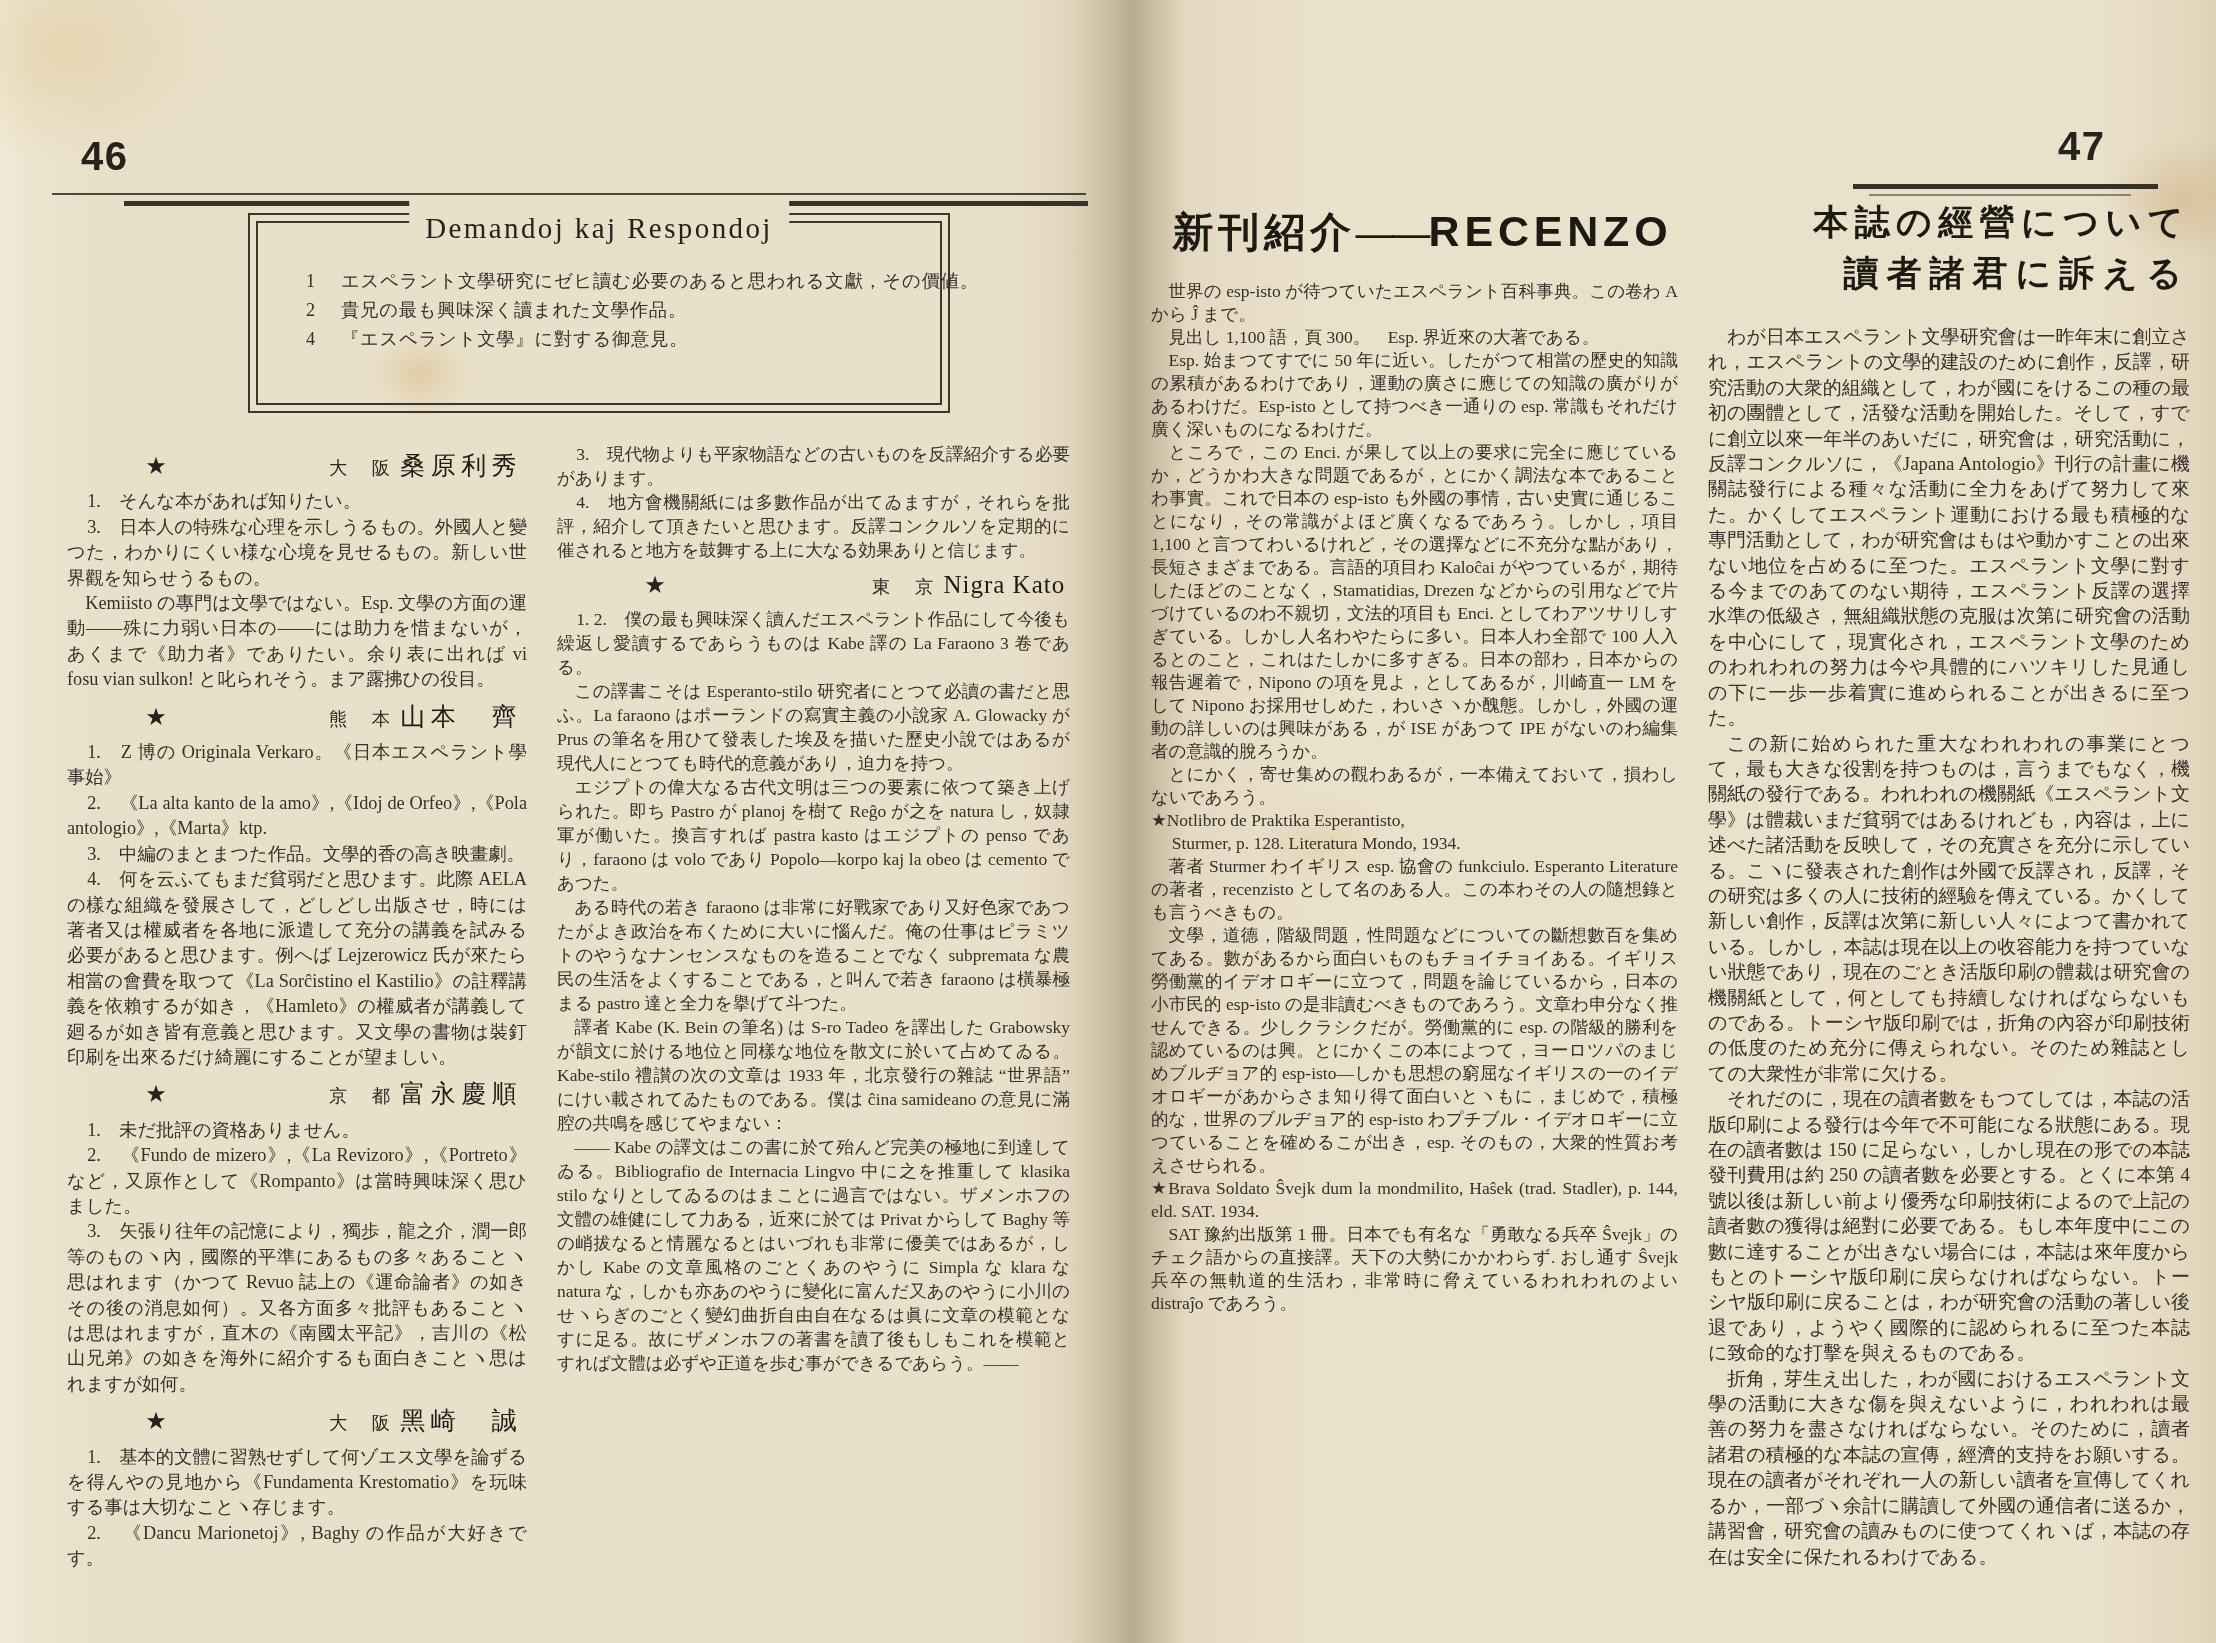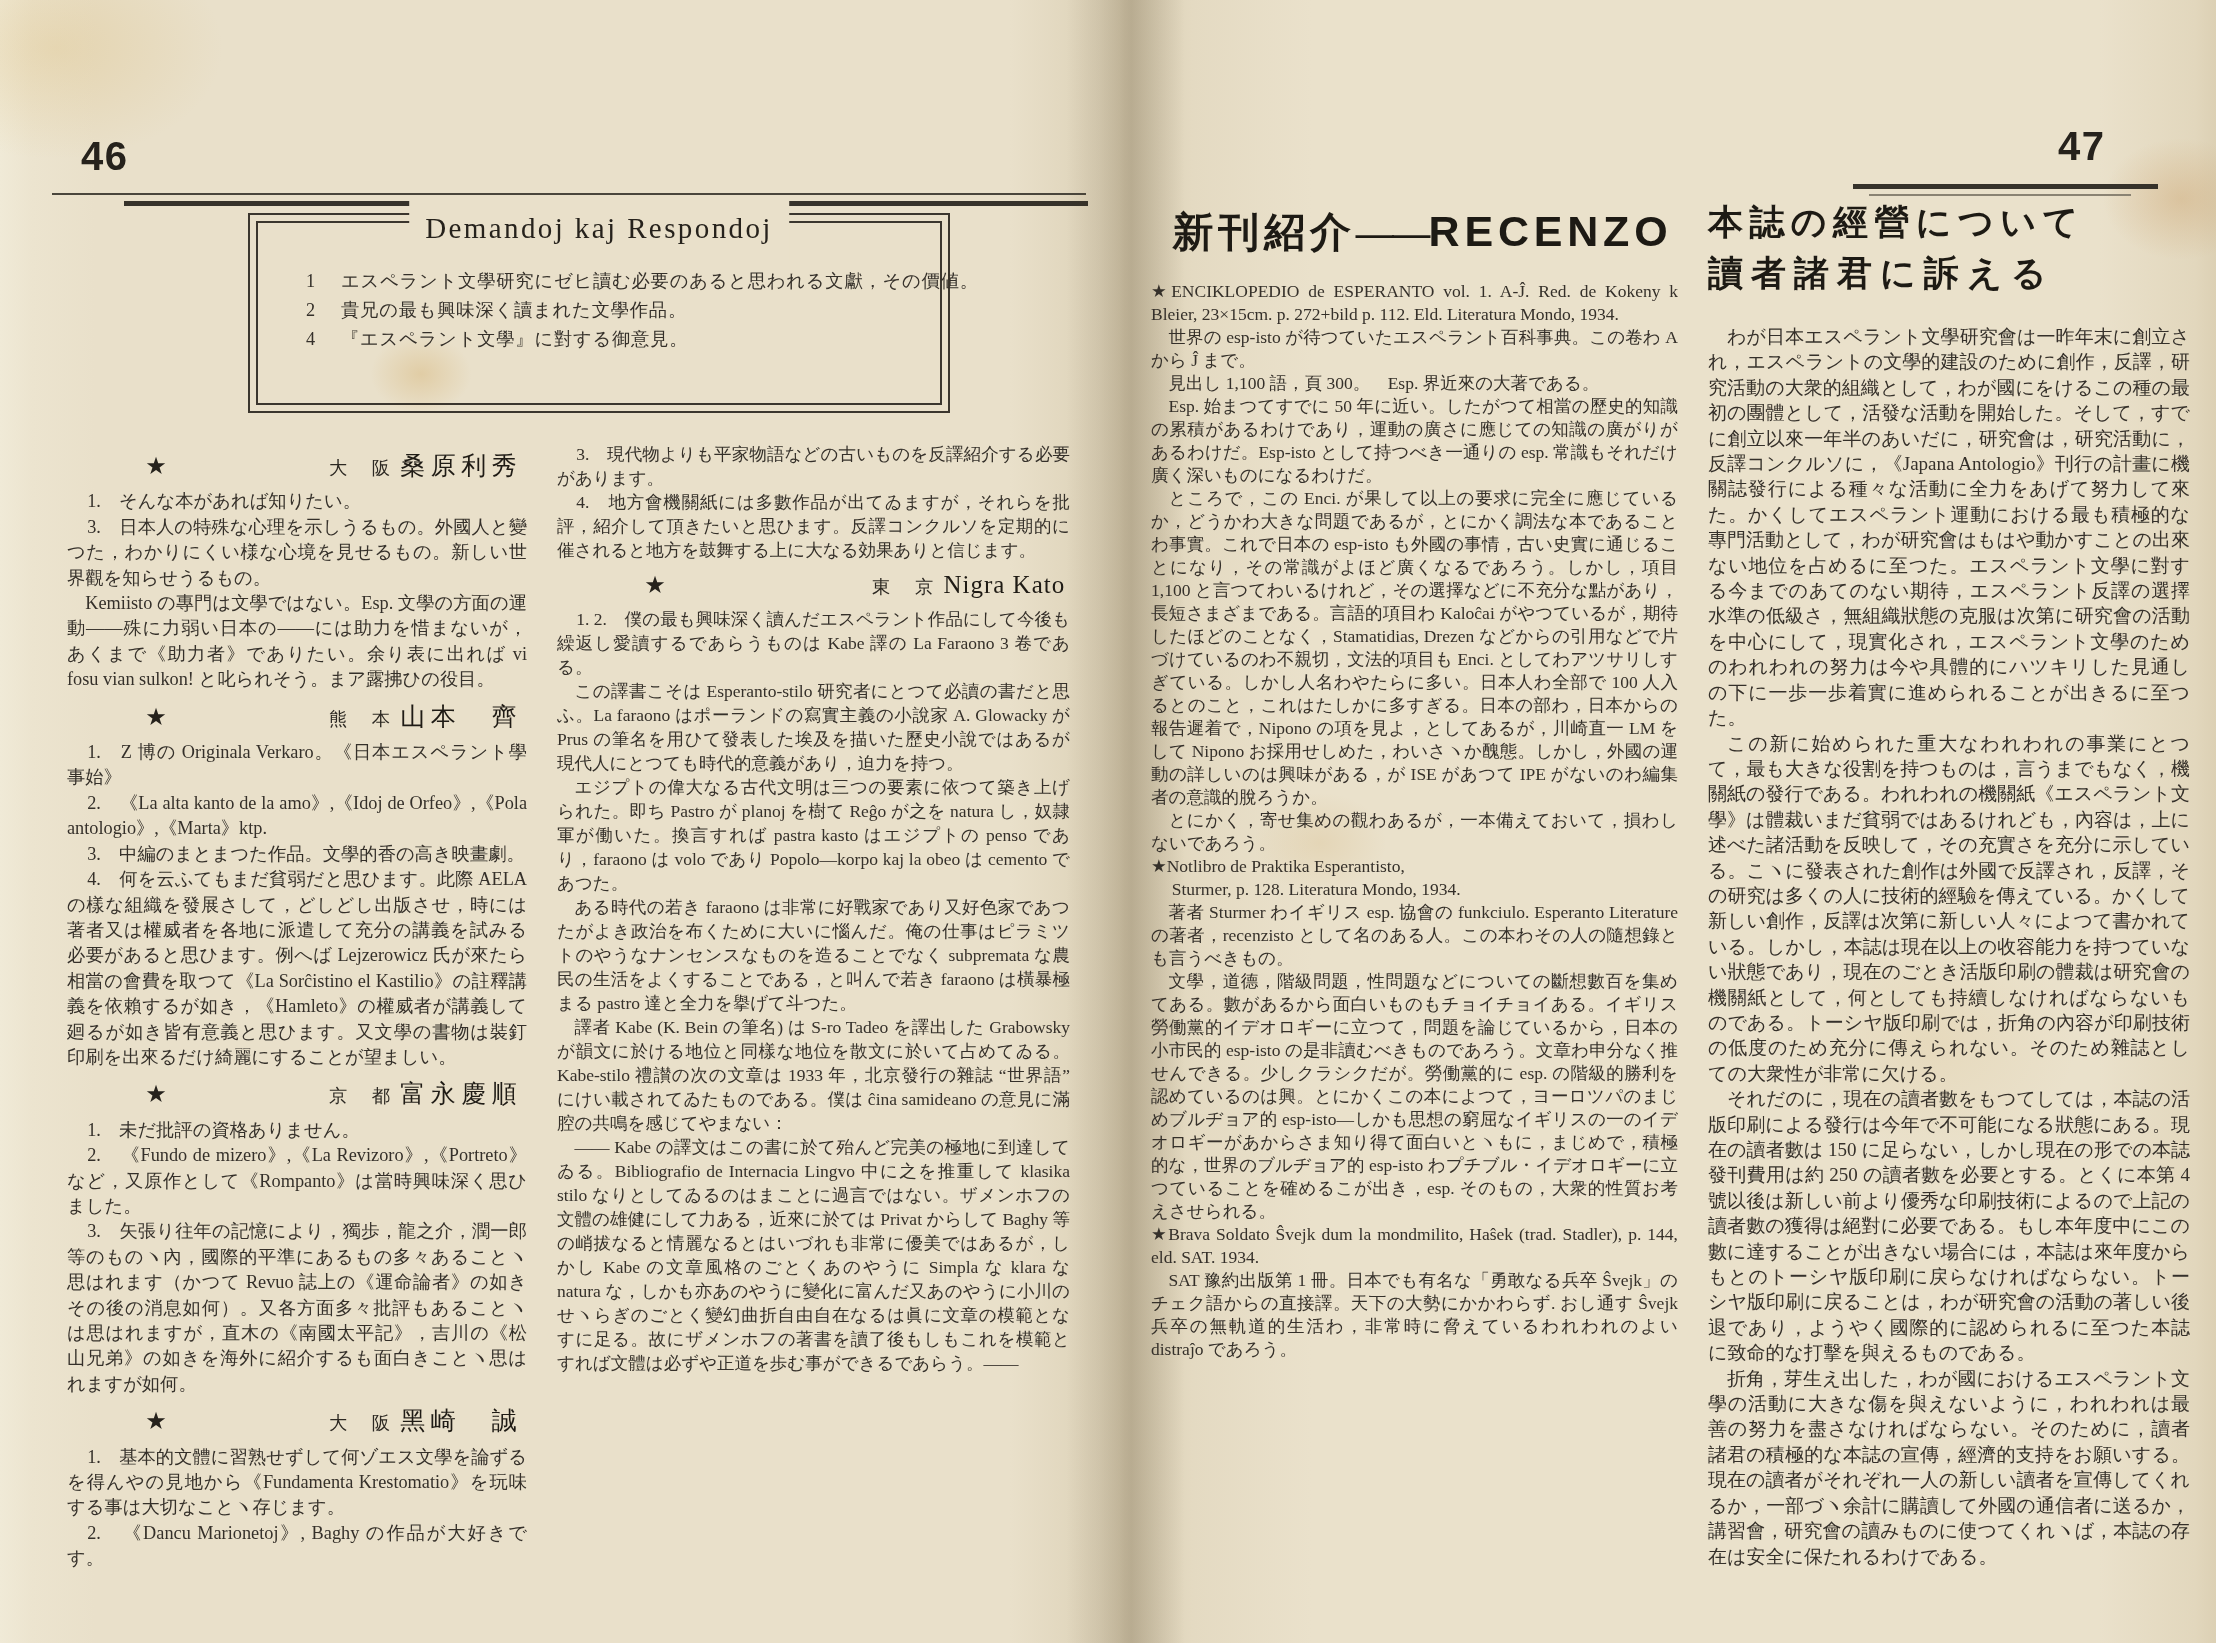--- a/index.html
+++ b/index.html
@@ -66,21 +66,21 @@
 
   .recenzo-head{
     position:absolute;left:1151px;top:205px;width:527px;text-align:center;
     font-weight:bold;color:#1d1a14;white-space:nowrap;
   }
   .recenzo-head .jp{font-size:41px;letter-spacing:4.8px;margin-left:16px;}
   .recenzo-head .dash{font-size:38px;letter-spacing:-1.6px;}
   .recenzo-head .lat{font-size:43px;letter-spacing:4.8px;font-family:"Liberation Sans","DejaVu Sans",sans-serif;}
 
   .appeal-head{
-    position:absolute;left:1708px;top:197px;width:482px;text-align:left;
+    position:absolute;left:1708px;top:197px;width:482px;text-align:right;
     font-weight:bold;color:#1d1a14;
   }
   .appeal-head .l1{font-size:35px;letter-spacing:6.4px;line-height:51px;}
   .appeal-head .l2{font-size:35px;letter-spacing:8px;line-height:51px;}
 </style>
 </head>
 <body>
 
 <div class="spread">
 
@@ -156,21 +156,20 @@
   <div>
     <div class="pagenum num-right">47</div>
     <div class="rule rule-r-thick"></div>
     <div class="rule rule-r-thin"></div>
 
     <div class="recenzo-head">
       <span class="jp">新刊紹介</span><span class="dash">——</span><span class="lat">RECENZO</span>
     </div>
 
     <div class="col col-r1">
-      <div class="blk pe">★ENCIKLOPEDIO de ESPERANTO vol. 1. A-Ĵ. Red. de Kokeny k Bleier, 23×15cm. p. 272+bild p. 112. Eld. Literatura Mondo, 1934.</div>
       <div class="blk pp">世界の esp-isto が待つていたエスペラント百科事典。この卷わ A から Ĵ まで。</div>
       <div class="blk pp">見出し 1,100 語，頁 300。　Esp. 界近來の大著である。</div>
       <div class="blk pp">Esp. 始まつてすでに 50 年に近い。したがつて相當の歷史的知識の累積があるわけであり，運動の廣さに應じての知識の廣がりがあるわけだ。Esp-isto として持つべき一通りの esp. 常識もそれだけ廣く深いものになるわけだ。</div>
       <div class="blk pp">ところで，この Enci. が果して以上の要求に完全に應じているか，どうかわ大きな問題であるが，とにかく調法な本であることわ事實。これで日本の esp-isto も外國の事情，古い史實に通じることになり，その常識がよほど廣くなるであろう。しかし，項目 1,100 と言つてわいるけれど，その選擇などに不充分な點があり，長短さまざまである。言語的項目わ Kaloĉai がやつているが，期待したほどのことなく，Stamatidias, Drezen などからの引用などで片づけているのわ不親切，文法的項目も Enci. としてわアツサリしすぎている。しかし人名わやたらに多い。日本人わ全部で 100 人入るとのこと，これはたしかに多すぎる。日本の部わ，日本からの報告遲着で，Nipono の項を見よ，としてあるが，川崎直一 LM をして Nipono お採用せしめた，わいさヽか醜態。しかし，外國の運動の詳しいのは興味がある，が ISE があつて IPE がないのわ編集者の意識的脫ろうか。</div>
       <div class="blk pp">とにかく，寄せ集めの觀わあるが，一本備えておいて，損わしないであろう。</div>
       <div class="blk pe">★Notlibro de Praktika Esperantisto,</div>
       <div class="blk pe2">Sturmer, p. 128. Literatura Mondo, 1934.</div>
       <div class="blk pp">著者 Sturmer わイギリス esp. 協會の funkciulo. Esperanto Literature の著者，recenzisto として名のある人。この本わその人の隨想錄とも言うべきもの。</div>
       <div class="blk pp">文學，道德，階級問題，性問題などについての斷想數百を集めてある。數があるから面白いものもチョイチョイある。イギリス勞働黨的イデオロギーに立つて，問題を論じているから，日本の小市民的 esp-isto の是非讀むべきものであろう。文章わ申分なく推せんできる。少しクラシクだが。勞働黨的に esp. の階級的勝利を認めているのは興。とにかくこの本によつて，ヨーロツパのまじめブルヂョア的 esp-isto—しかも思想の窮屈なイギリスの一のイデオロギーがあからさま知り得て面白いとヽもに，まじめで，積極的な，世界のブルヂョア的 esp-isto わプチブル・イデオロギーに立つていることを確めるこが出き，esp. そのもの，大衆的性質お考えさせられる。</div>
       <div class="blk pe">★Brava Soldato Ŝvejk dum la mondmilito, Haŝek (trad. Stadler), p. 144, eld. SAT. 1934.</div>

